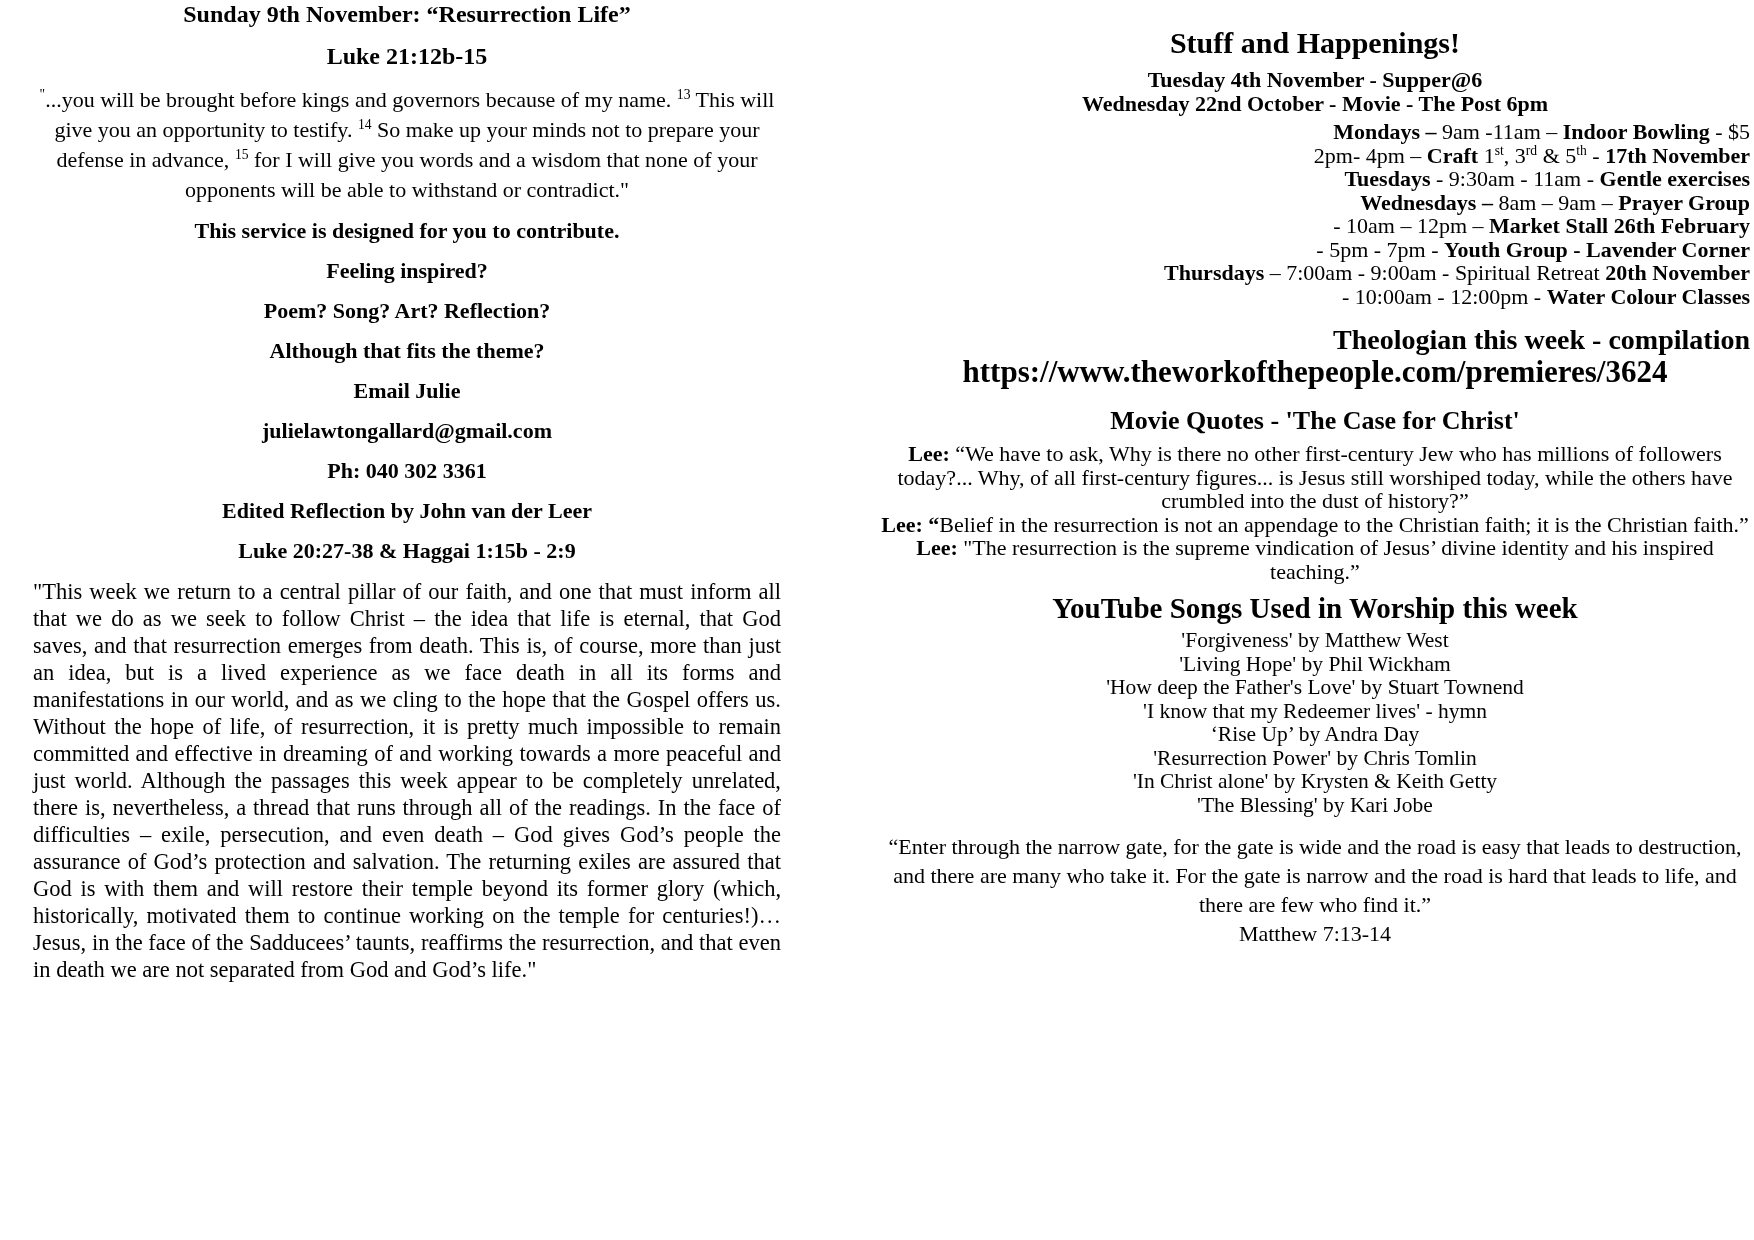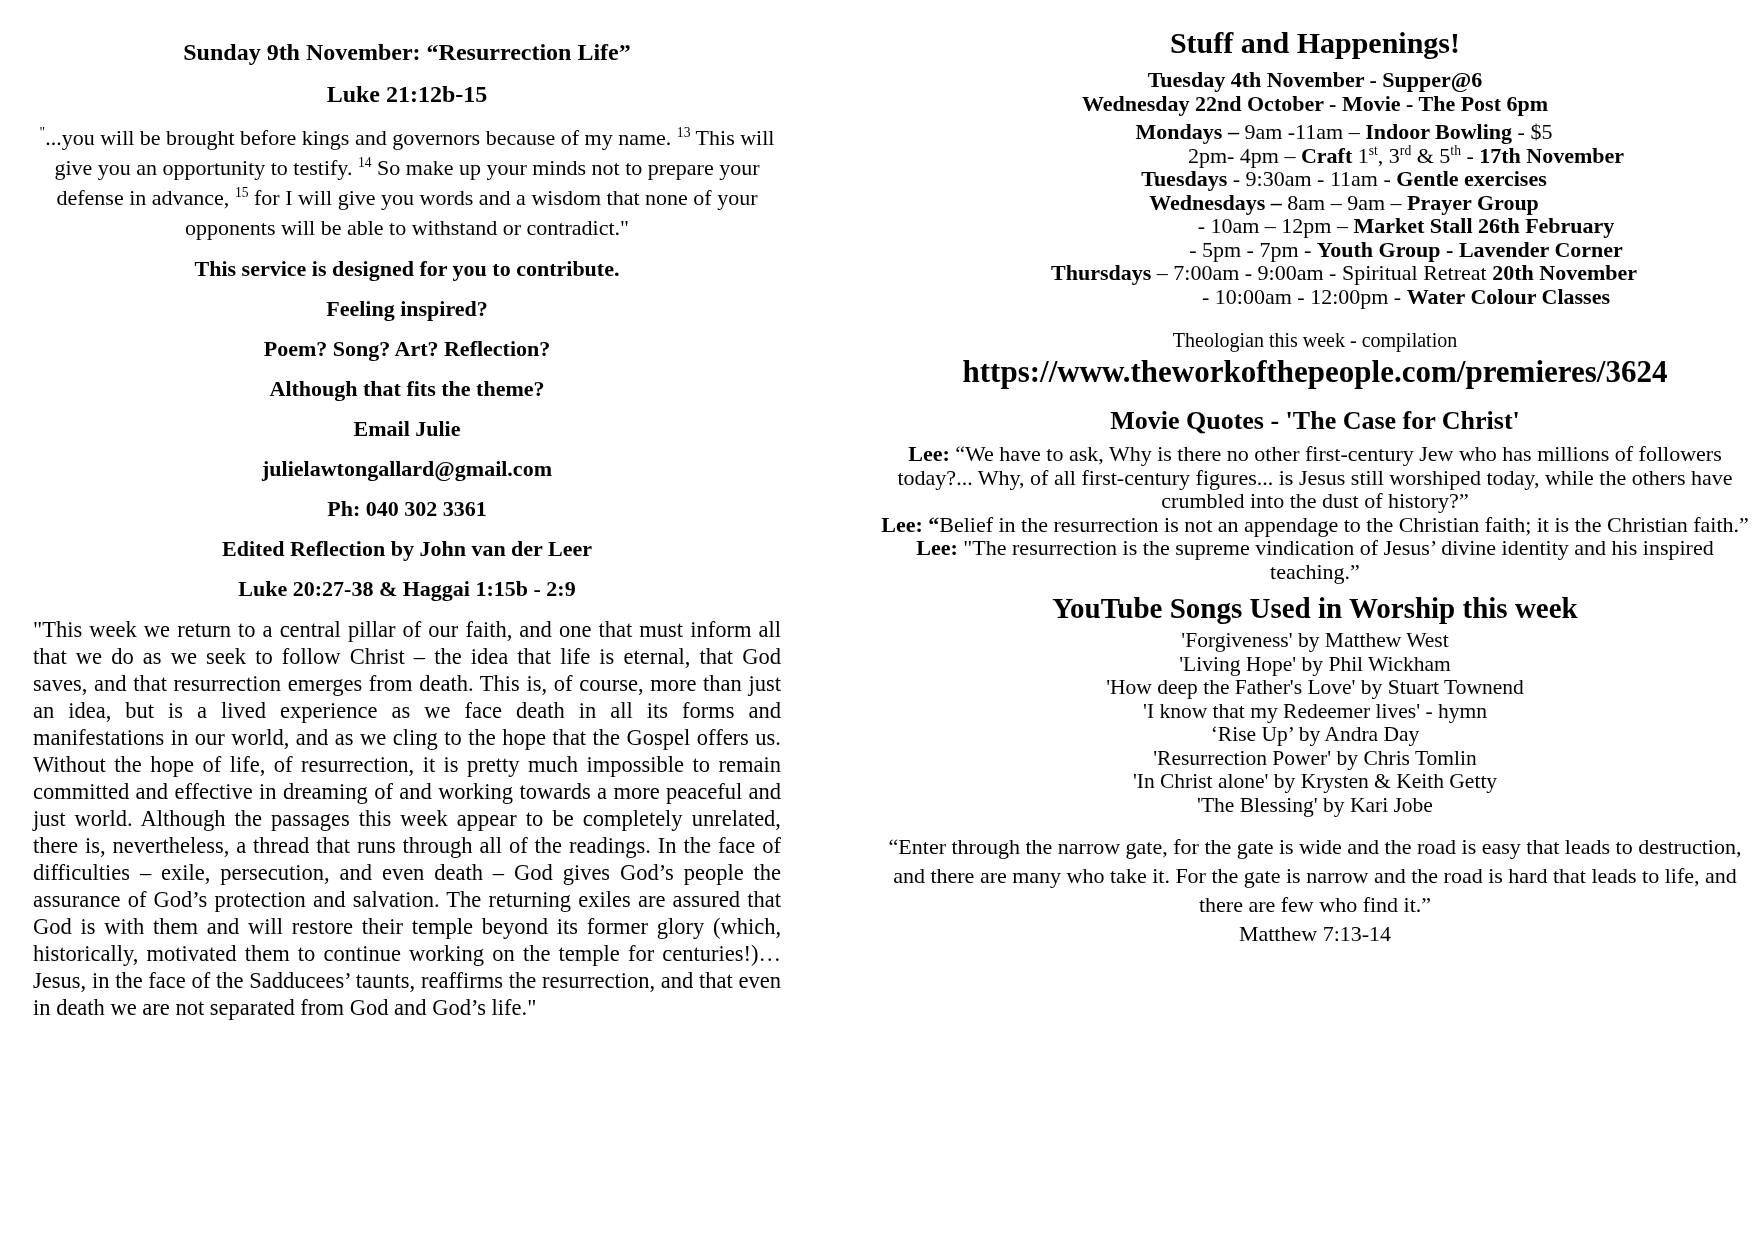--- a/index.html
+++ b/index.html
@@ -1,36 +1,36 @@
 <!DOCTYPE html>
 <html><head>
 <meta charset="utf-8">
 <style>
   html,body{margin:0;padding:0;background:#ffffff;}
   .page{position:relative;width:1754px;height:1240px;background:#ffffff;color:#000000;
         font-family:"Liberation Serif", serif;overflow:hidden;}
   .col{position:absolute;top:0;}
-  .col-left{left:33px;width:748px;padding-top:38px;text-align:center;}
+  .col-left{left:33px;width:748px;text-align:center;}
   .col-right{left:880px;width:870px;padding-top:26px;text-align:center;}
   .b{font-weight:bold;}
   sup{font-size:0.62em;line-height:0;vertical-align:super;}
 
   
   .l-title{font-weight:bold;font-size:24px;line-height:28px;margin-bottom:14px;}
   .l-ref{font-weight:bold;font-size:24px;line-height:28px;margin-bottom:15px;}
   .l-scripture{font-size:22px;line-height:30px;margin-bottom:13px;}
   .l-line{font-weight:bold;font-size:22px;line-height:25px;margin-bottom:15px;}
   .l-para{text-align:justify;font-size:22.5px;line-height:27px;margin-top:12px;}
 
   
   .r-h1{font-weight:bold;font-size:30px;line-height:34px;margin-bottom:8px;}
   .r-event{font-weight:bold;font-size:22px;line-height:24px;}
-  .r-schedule{text-align:center;font-size:22px;line-height:23.5px;margin:4px 0 18px 58px;}
+  .r-schedule{text-align:right;font-size:22px;line-height:23.5px;margin:4px 0 18px 58px;}
   .sched-line.ind{padding-left:124px;}
-  .r-theologian{font-weight:normal;font-size:20px;line-height:28px;}
+  .r-theologian{font-weight:bold;font-size:28px;line-height:28px;text-align:right;}
   .r-url{font-weight:bold;font-size:31px;line-height:36px;margin-bottom:16px;}
   .r-moviehead{font-weight:bold;font-size:26px;line-height:30px;margin-bottom:6px;}
   .r-quote{font-size:22px;line-height:23.5px;}
   .r-youtube{font-weight:bold;font-size:29px;line-height:33px;margin:9px 0 4px 0;}
   .r-song{font-size:21.5px;line-height:23.5px;}
   .r-gate{font-size:22px;line-height:29px;margin-top:15px;}
   .r-matthew{font-size:22px;line-height:29px;}
 </style>
 </head>
 <body>

